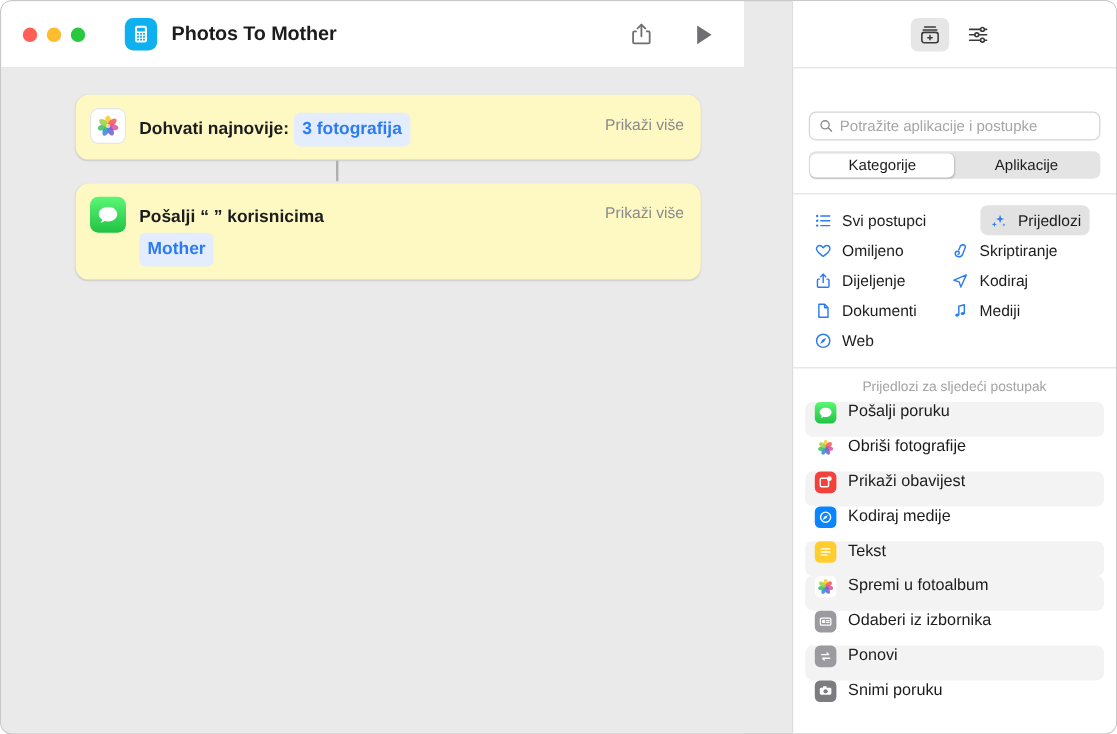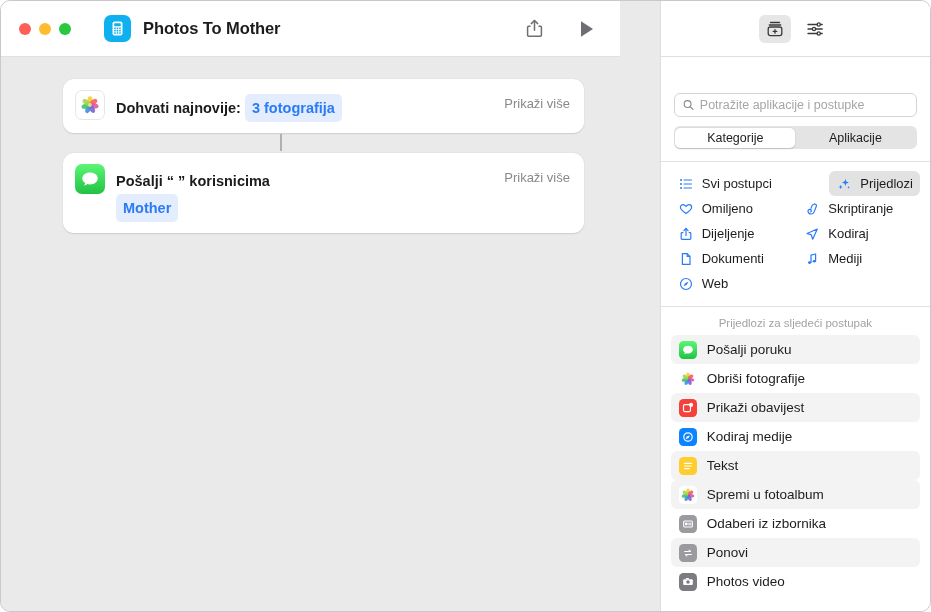--- a/index.html
+++ b/index.html
@@ -50,21 +50,21 @@
   .tb-btn {
     width: 34px; height: 30px;
     display: flex; align-items: center; justify-content: center;
   }
   .tb-btn.share { margin-right: 18px; }
 
   .canvas { position: relative; padding: 22px 0 0 62px; }
   .card {
     position: relative;
     width: 521px;
-    background: #ffffff;
+    background: #fef9c3;
     border-radius: 11px;
     box-shadow: 0 0.5px 1.5px rgba(0,0,0,0.13);
     display: flex;
     padding: 11px 14px 11px 12px;
     margin-bottom: 0;
   }
   .card + .connector { height: 20px; }
   .connector { width: 521px; position: relative; }
   .connector::before {
     content: "";
@@ -151,39 +151,39 @@
     font-size: 12.5px; color: #1c1c1e; border-radius: 5px;
   }
   .seg.sel { background: #ffffff; box-shadow: 0 0.5px 1.5px rgba(0,0,0,0.18); }
 
   .cat-sep { height: 1px; background: #e2e2e2; margin-top: 12px; }
 
   .categories {
     display: grid;
     grid-template-columns: 1fr 1fr;
     gap: 0px 4px;
-    padding: 9px 10px 10px 10px;
+    padding: 9px 22px 10px 10px;
   }
   .cat {
     display: flex; align-items: center; gap: 8px;
     height: 25px; padding: 0 7px; border-radius: 6px;
     font-size: 13px; color: #1c1c1e;
   }
   .cat.sel { background: #e2e2e2; margin-left: 32px; }
   .cat-ico { width: 16px; display: flex; align-items: center; justify-content: center; flex: 0 0 16px; }
 
   .sug-sep { height: 1px; background: #e2e2e2; }
   .sug-head {
     text-align: center;
     font-size: 11.5px; color: #a3a3a3;
     padding: 10px 0 6px 0;
   }
   .sug-list { flex: 1; overflow: hidden; padding: 0 10px; }
   .sug {
-    display: flex; align-items: center; gap: 10px;
+    display: flex; gap: 10px;
     height: 29px; padding: 0 8px; border-radius: 6px;
     font-size: 13.5px; color: #1c1c1e;
   }
   .sug.alt { background: #f3f3f3; }
   .sug-ico {
     width: 18px; height: 18px; border-radius: 4.5px;
     flex: 0 0 18px;
     display: flex; align-items: center; justify-content: center;
     overflow: hidden;
   }
@@ -537,18 +537,18 @@
       </div>
 
       <div class="sug">
         <span class="sug-ico" style="background:#7c7c80;">
           <svg width="14" height="14" viewBox="0 0 18 18">
             <rect x="2.8" y="5.4" width="12.4" height="7.4" rx="1.5" fill="#fff"></rect>
             <rect x="6.2" y="3.8" width="4" height="2" rx="0.7" fill="#fff"></rect>
             <circle cx="9" cy="9.1" r="2.3" fill="#7c7c80"></circle>
           </svg>
         </span>
-        <span>Photos video</span>
+        <span>Snimi poruku</span>
       </div>
 
     </div>
   </div>
 </div>
 
 </body></html>

